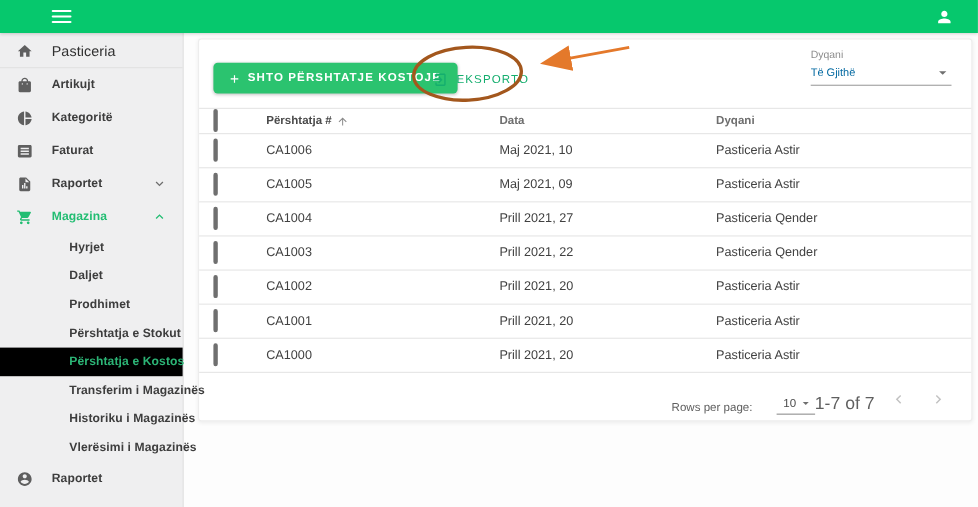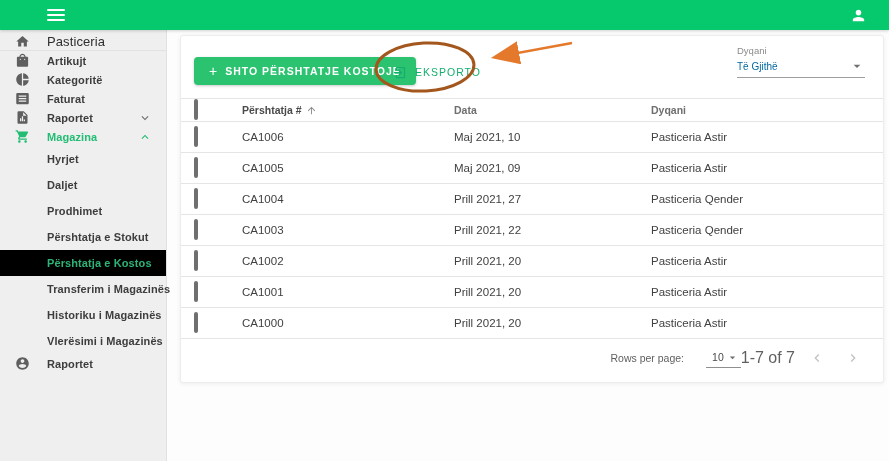--- a/index.html
+++ b/index.html
@@ -17,22 +17,22 @@
   .burger { width:18px; height:12px; display:flex; flex-direction:column; justify-content:space-between; cursor:pointer; }
   .burger span { display:block; height:2.4px; background:#fff; border-radius:1px; }
   .topbar svg { width:17px; height:17px; fill:#fff; }
   
   .sidebar {
     position:absolute; left:0; top:30px; bottom:0; width:167px;
     background:#efeff0; border-right:1px solid #e1e1e1; z-index:10; padding-top:2px;
   }
   .nav-title { height:33px; display:flex; align-items:center; border-bottom:1px solid #e2e2e2; }
   .nav-title .nav-label { font-size:13px; font-weight:400; color:#2f2f2f; }
-  .nav-item { height:19px; display:flex; align-items:center; cursor:pointer; position:relative; }
-  .nav-item.sub { height:26px; }
+  .nav-item { height:30px; display:flex; align-items:center; cursor:pointer; position:relative; }
+  .nav-item.sub { height:26px;padding-left:16px; }
   .nav-ico { width:15px; height:15px; fill:#5f5f5f; margin:0 17px 0 15px; flex:0 0 15px; }
   .nav-ico-spacer { width:47px; flex:0 0 47px; }
   .nav-label { font-size:11px; font-weight:600; color:#3d3d3d; letter-spacing:.1px; white-space:nowrap; }
   .nav-item.green .nav-label { color:#22bd72; }
   .nav-item.green .nav-ico { fill:#22bd72; }
   .nav-item.selected { background:#000000; }
   .nav-item.selected .nav-label { color:#2cb576; }
   .nav-chevron { width:14px; height:14px; fill:#6f6f6f; position:absolute; right:14px; }
   .nav-item.green .nav-chevron { fill:#22bd72; }
   
@@ -67,21 +67,21 @@
   
   .trow { display:grid; grid-template-columns:48px 212px 197px 1fr; align-items:center; padding-left:13px; border-bottom:1px solid #e5e5e5; }
   .thead { height:24px; border-top:1px solid #e5e5e5; }
   .thead .hcell { font-size:10.5px; font-weight:700; color:#4a4a4a; display:flex; align-items:center; gap:4px; }
   .thead .hcell.dim { color:#6e6e6e; font-weight:600; }
   .thead svg.sort { width:11px; height:11px; fill:#8a8a8a; }
   .tbody .trow { height:31px; }
   .cell { font-size:11.5px; color:#414141; }
   .cbx { width:13px; height:13px; border:2px solid #6f6f6f; border-radius:2px; background:#fff; cursor:pointer; }
   
-  .tfoot { height:38px; display:flex; align-items:center; justify-content:flex-end; padding-right:16px; gap:0; }
+  .tfoot { height:38px; display:flex; align-items:flex-end; justify-content:flex-end; padding-right:16px; gap:0; }
   .tfoot .rpp-label { font-size:10.5px; color:#5f5f5f; }
   .rpp-select { display:flex; align-items:center; gap:2px; border-bottom:1px solid #8f8f8f; padding:2px 2px 3px 6px; margin-left:22px; cursor:pointer; }
   .rpp-select .rpp-val { font-size:10.5px; color:#4a4a4a; }
   .rpp-select svg { width:13px; height:13px; fill:#6f6f6f; }
   .range { font-size:16px; color:#5f5f5f; }
   .pager-btn { width:28px; height:28px; border:none; background:transparent; margin-left:8px; display:flex; align-items:center; justify-content:center; cursor:default; }
   .pager-btn svg { width:16px; height:16px; fill:#c2c2c2; }
   
   .overlay { position:absolute; left:0; top:0; width:889px; height:461px; pointer-events:none; z-index:40; }
 </style>

